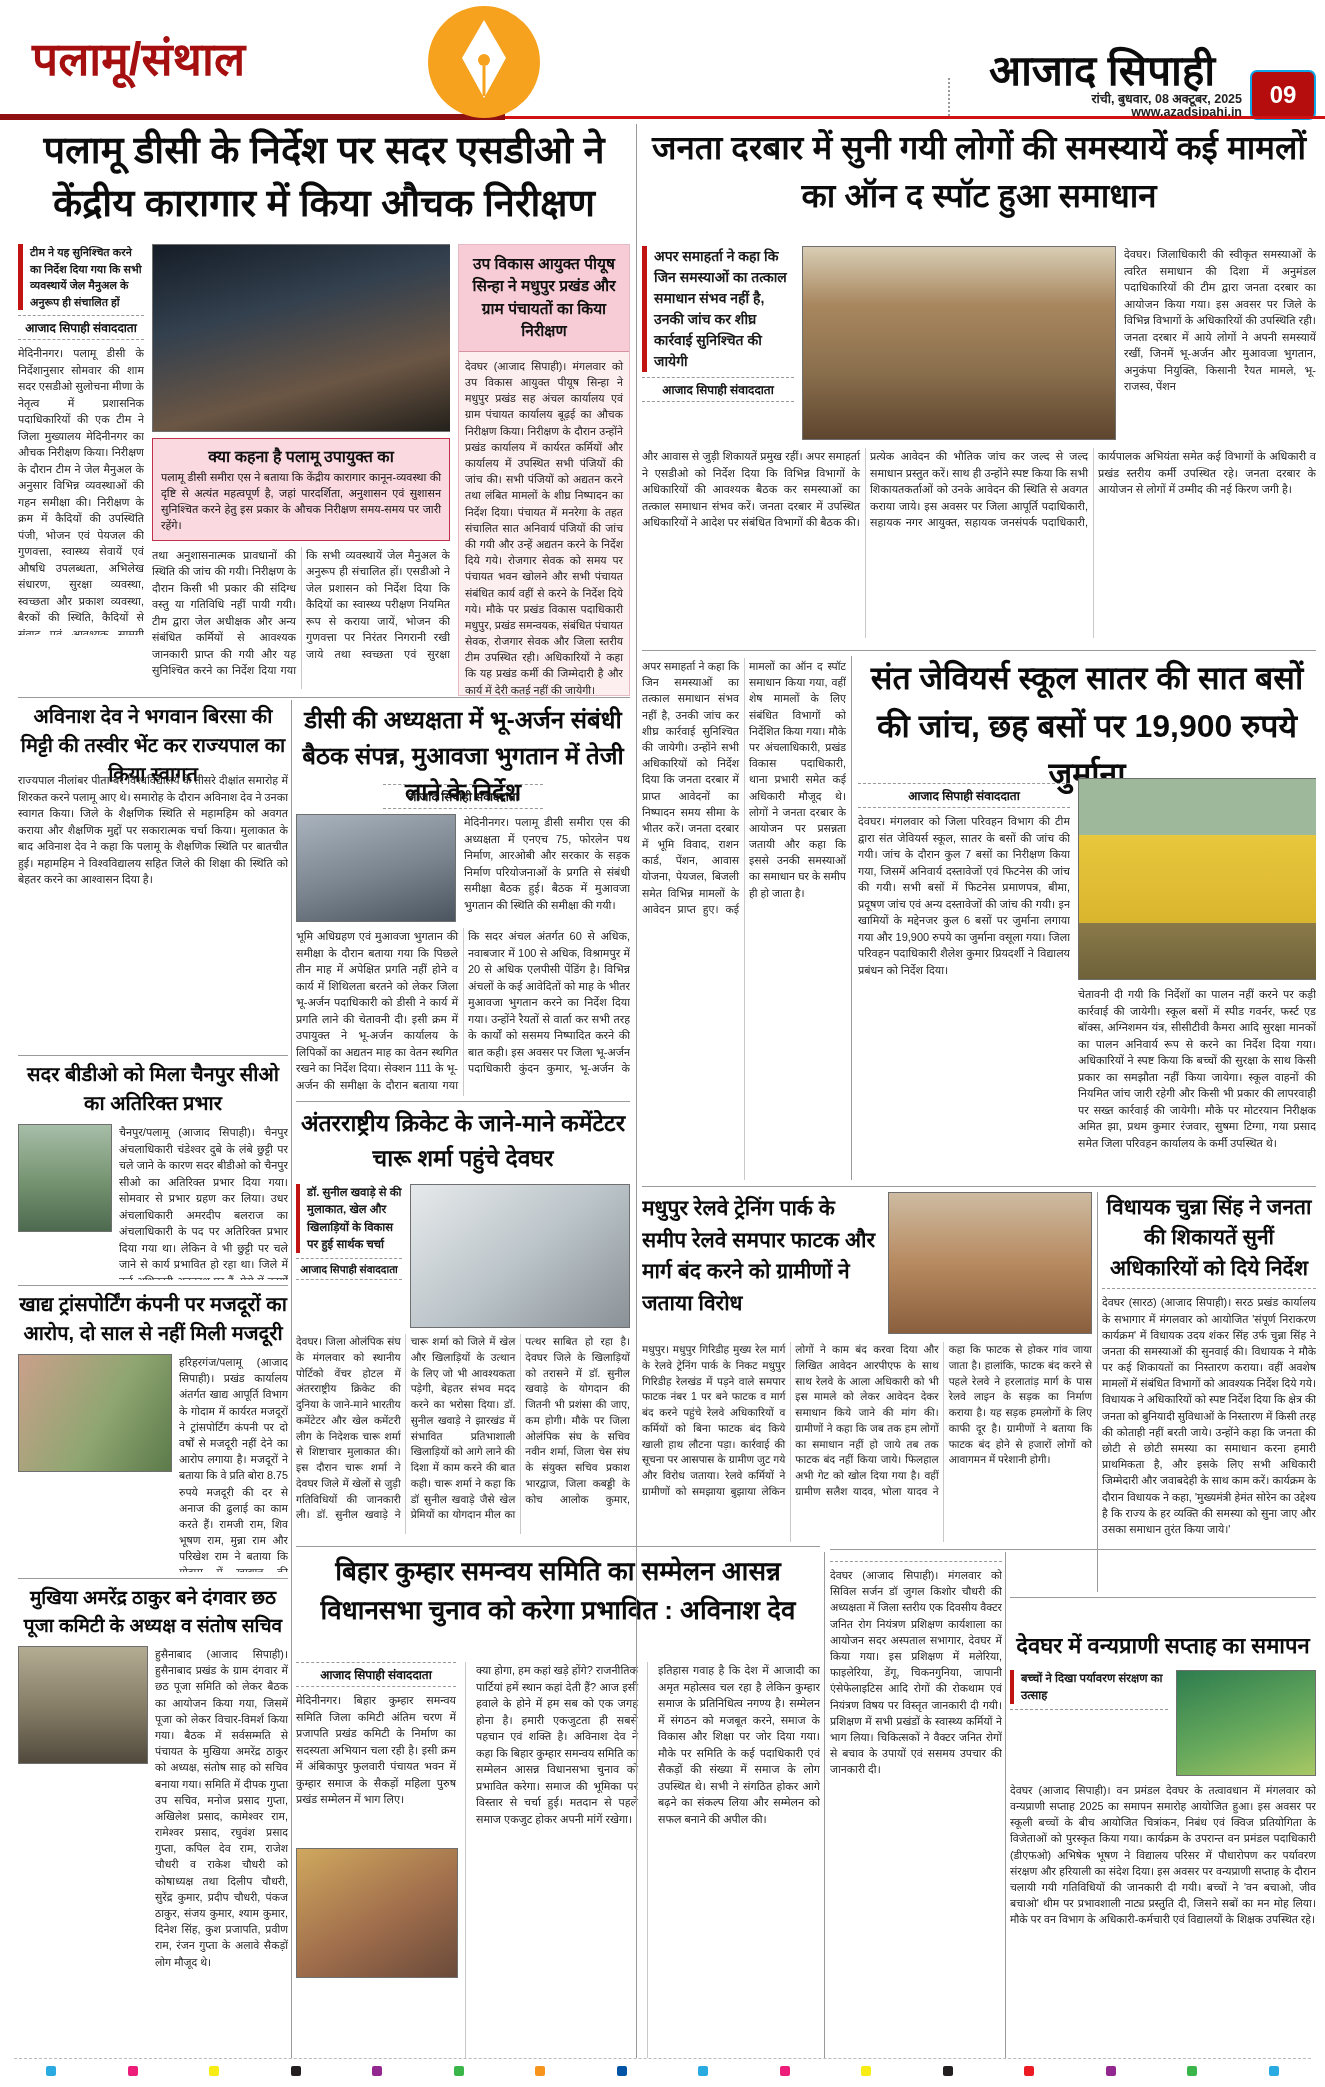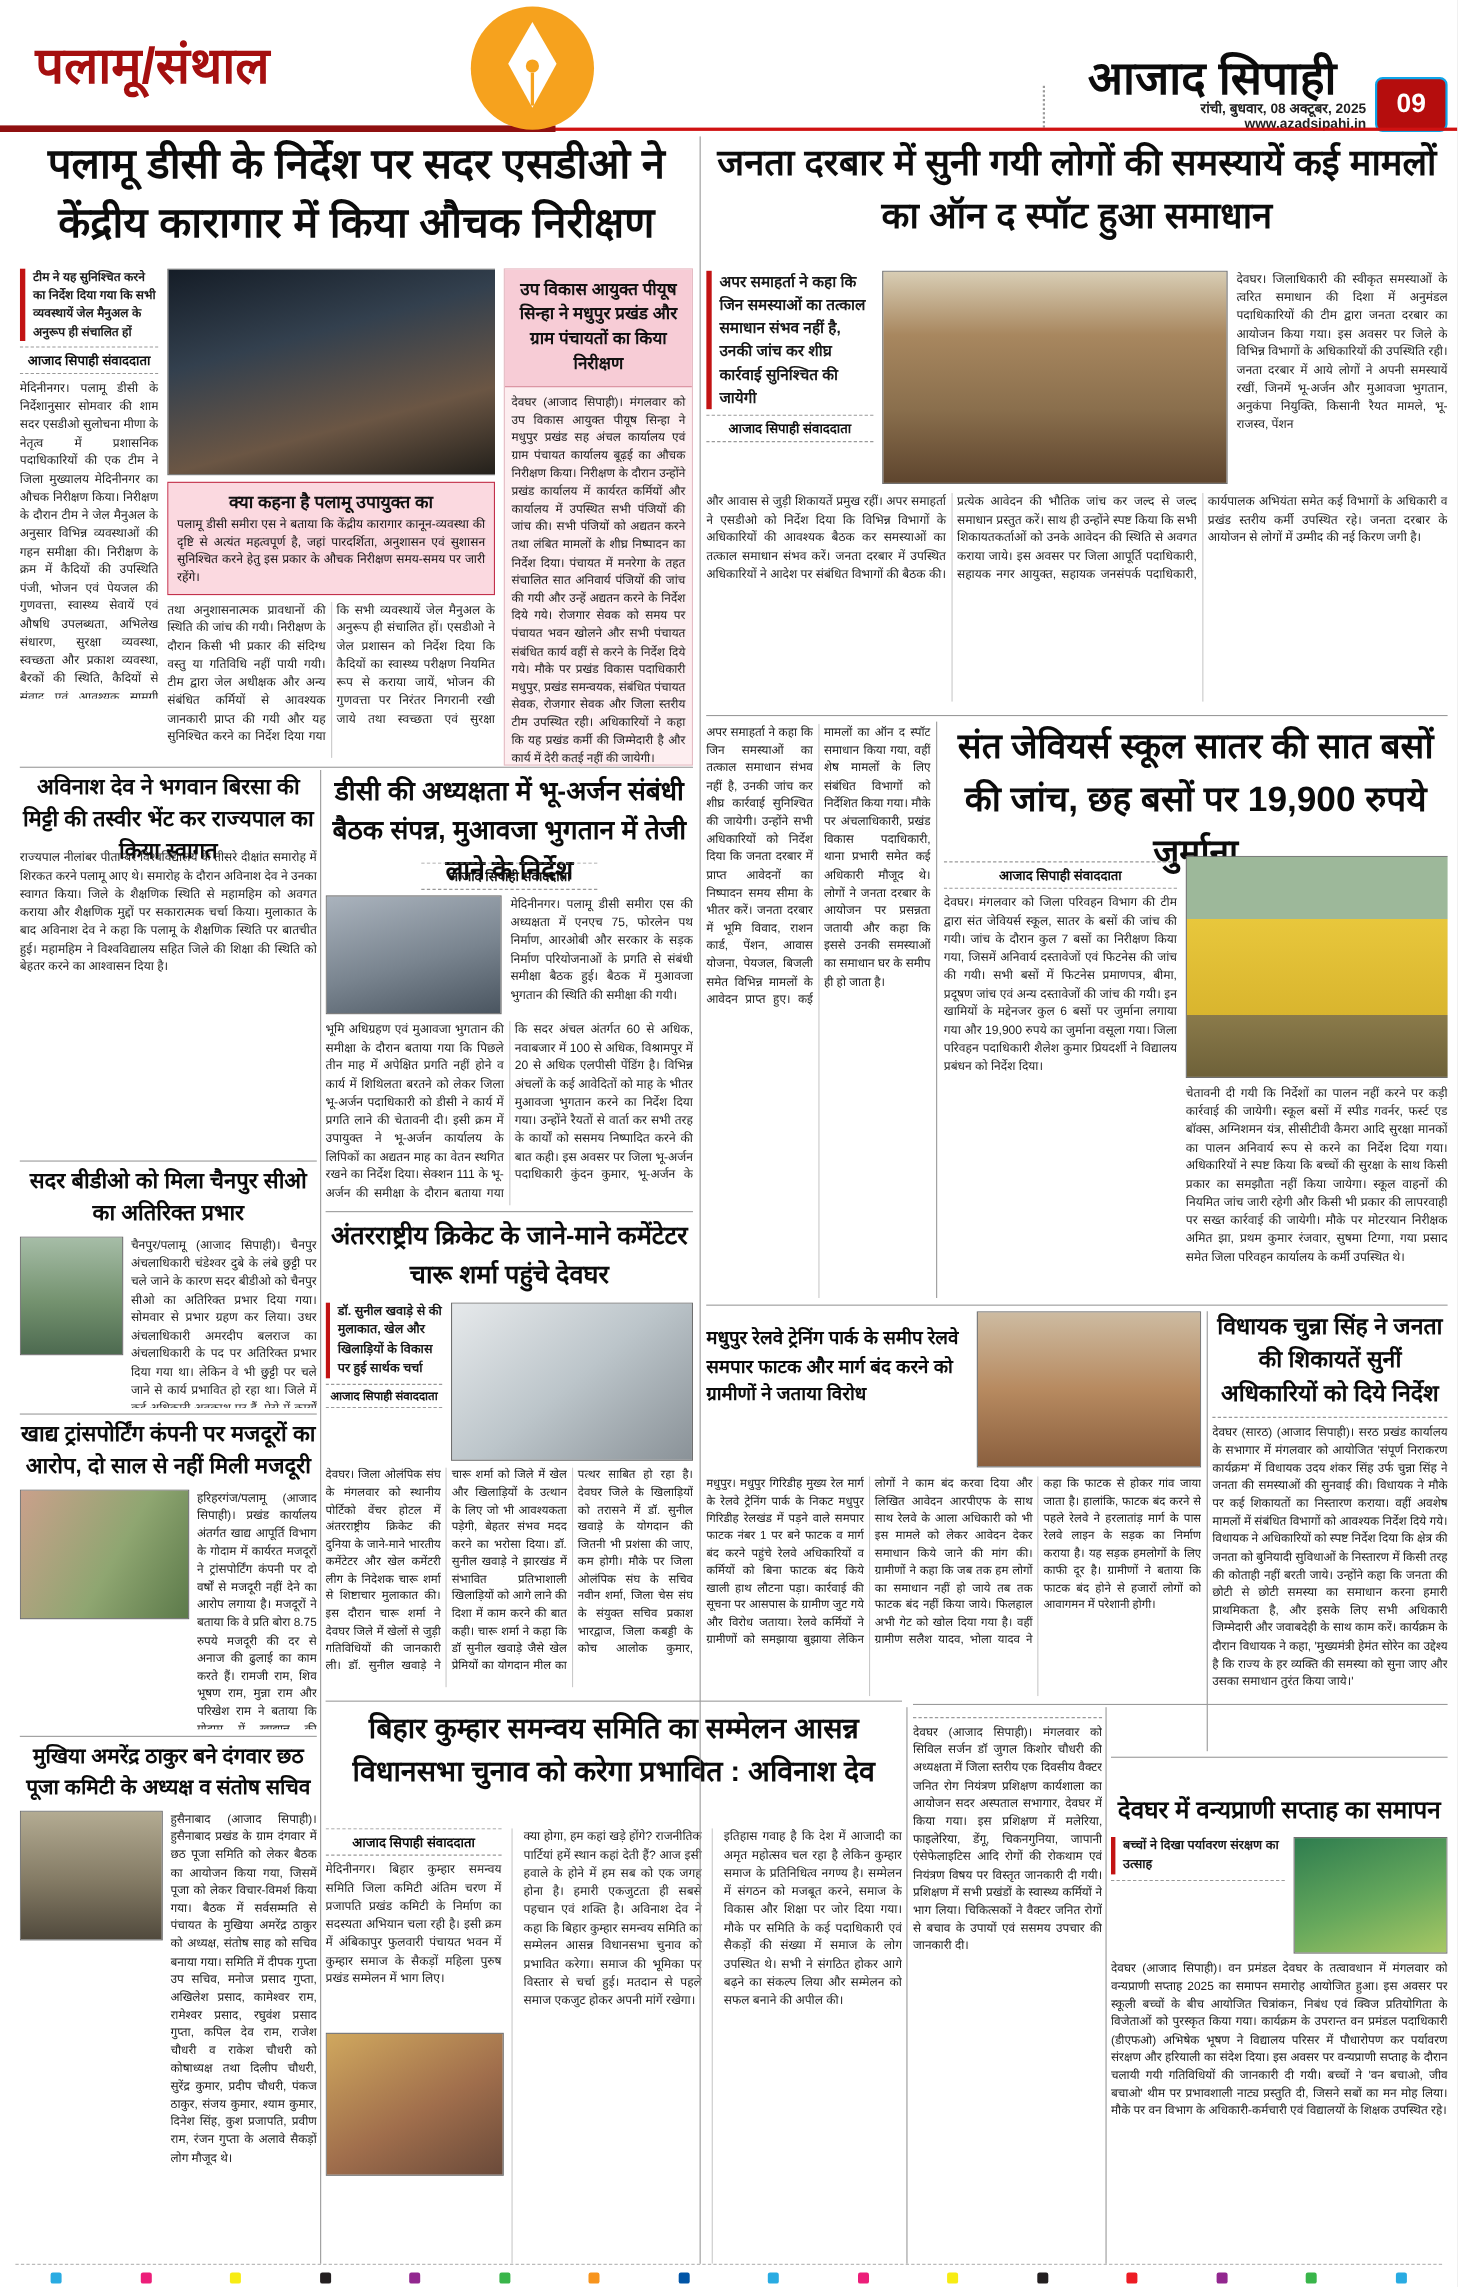--- a/index.html
+++ b/index.html
@@ -185,21 +185,21 @@
         <div class="body-txt" style="height:150px;">मेदिनीनगर। बिहार कुम्हार समन्वय समिति जिला कमिटी अंतिम चरण में प्रजापति प्रखंड कमिटी के निर्माण का सदस्यता अभियान चला रही है। इसी क्रम में अंबिकापुर फुलवारी पंचायत भवन में कुम्हार समाज के सैकड़ों महिला पुरुष प्रखंड सम्मेलन में भाग लिए।</div>
         <div class="photo ph-kumhar" style="width:100%;height:128px;margin-top:6px;"></div>
       </div>
       <div class="body-txt" style="flex:1;border-right:1px solid #c9c9c9;padding-right:9px;">क्या होगा, हम कहां खड़े होंगे? राजनीतिक पार्टियां हमें स्थान कहां देती हैं? आज इसी हवाले के होने में हम सब को एक जगह होना है। हमारी एकजुटता ही सबसे पहचान एवं शक्ति है। अविनाश देव ने कहा कि बिहार कुम्हार समन्वय समिति का सम्मेलन आसन्न विधानसभा चुनाव को प्रभावित करेगा। समाज की भूमिका पर विस्तार से चर्चा हुई। मतदान से पहले समाज एकजुट होकर अपनी मांगें रखेगा।</div>
       <div class="body-txt" style="flex:1;">इतिहास गवाह है कि देश में आजादी का अमृत महोत्सव चल रहा है लेकिन कुम्हार समाज के प्रतिनिधित्व नगण्य है। सम्मेलन में संगठन को मजबूत करने, समाज के विकास और शिक्षा पर जोर दिया गया। मौके पर समिति के कई पदाधिकारी एवं सैकड़ों की संख्या में समाज के लोग उपस्थित थे। सभी ने संगठित होकर आगे बढ़ने का संकल्प लिया और सम्मेलन को सफल बनाने की अपील की।</div>
     </div>
   </div>
 
   <div class="abs" style="left:642px;top:1192px;width:450px;height:352px;overflow:hidden;">
     <div style="display:flex;gap:8px;">
-      <div class="hl" style="width:238px;flex:none;font-size:17px;line-height:1.5;text-align:left;margin-top:12px;">मधुपुर रेलवे ट्रेनिंग पार्क के समीप रेलवे समपार फाटक और मार्ग बंद करने को ग्रामीणों ने जताया विरोध</div>
+      <div class="hl" style="width:238px;flex:none;font-size:21px;line-height:1.5;text-align:left;">मधुपुर रेलवे ट्रेनिंग पार्क के समीप रेलवे समपार फाटक और मार्ग बंद करने को ग्रामीणों ने जताया विरोध</div>
       <div class="photo ph-railway" style="flex:1;height:140px;"></div>
     </div>
     <div class="body-txt cols3" style="margin-top:8px;height:200px;font-size:10.5px;">मधुपुर। मधुपुर गिरिडीह मुख्य रेल मार्ग के रेलवे ट्रेनिंग पार्क के निकट मधुपुर गिरिडीह रेलखंड में पड़ने वाले समपार फाटक नंबर 1 पर बने फाटक व मार्ग बंद करने पहुंचे रेलवे अधिकारियों व कर्मियों को बिना फाटक बंद किये खाली हाथ लौटना पड़ा। कार्रवाई की सूचना पर आसपास के ग्रामीण जुट गये और विरोध जताया। रेलवे कर्मियों ने ग्रामीणों को समझाया बुझाया लेकिन लोगों ने काम बंद करवा दिया और लिखित आवेदन आरपीएफ के साथ साथ रेलवे के आला अधिकारी को भी इस मामले को लेकर आवेदन देकर समाधान किये जाने की मांग की। ग्रामीणों ने कहा कि जब तक हम लोगों का समाधान नहीं हो जाये तब तक फाटक बंद नहीं किया जाये। फिलहाल अभी गेट को खोल दिया गया है। वहीं ग्रामीण सलैश यादव, भोला यादव ने कहा कि फाटक से होकर गांव जाया जाता है। हालांकि, फाटक बंद करने से पहले रेलवे ने हरलातांड़ मार्ग के पास रेलवे लाइन के सड़क का निर्माण कराया है। यह सड़क हमलोगों के लिए काफी दूर है। ग्रामीणों ने बताया कि फाटक बंद होने से हजारों लोगों को आवागमन में परेशानी होगी।</div>
   </div>
 
   <div class="abs" style="left:1102px;top:1192px;width:214px;height:400px;overflow:hidden;">
     <div class="hl" style="font-size:21px;line-height:1.45;">विधायक चुन्ना सिंह ने जनता की शिकायतें सुनीं अधिकारियों को दिये निर्देश</div>
     <div class="dashed-div"></div>
     <div class="body-txt" style="font-size:10.8px;height:290px;">देवघर (सारठ) (आजाद सिपाही)। सरठ प्रखंड कार्यालय के सभागार में मंगलवार को आयोजित 'संपूर्ण निराकरण कार्यक्रम' में विधायक उदय शंकर सिंह उर्फ चुन्ना सिंह ने जनता की समस्याओं की सुनवाई की। विधायक ने मौके पर कई शिकायतों का निस्तारण कराया। वहीं अवशेष मामलों में संबंधित विभागों को आवश्यक निर्देश दिये गये। विधायक ने अधिकारियों को स्पष्ट निर्देश दिया कि क्षेत्र की जनता को बुनियादी सुविधाओं के निस्तारण में किसी तरह की कोताही नहीं बरती जाये। उन्होंने कहा कि जनता की छोटी से छोटी समस्या का समाधान करना हमारी प्राथमिकता है, और इसके लिए सभी अधिकारी जिम्मेदारी और जवाबदेही के साथ काम करें। कार्यक्रम के दौरान विधायक ने कहा, 'मुख्यमंत्री हेमंत सोरेन का उद्देश्य है कि राज्य के हर व्यक्ति की समस्या को सुना जाए और उसका समाधान तुरंत किया जाये।'</div>
   </div>

